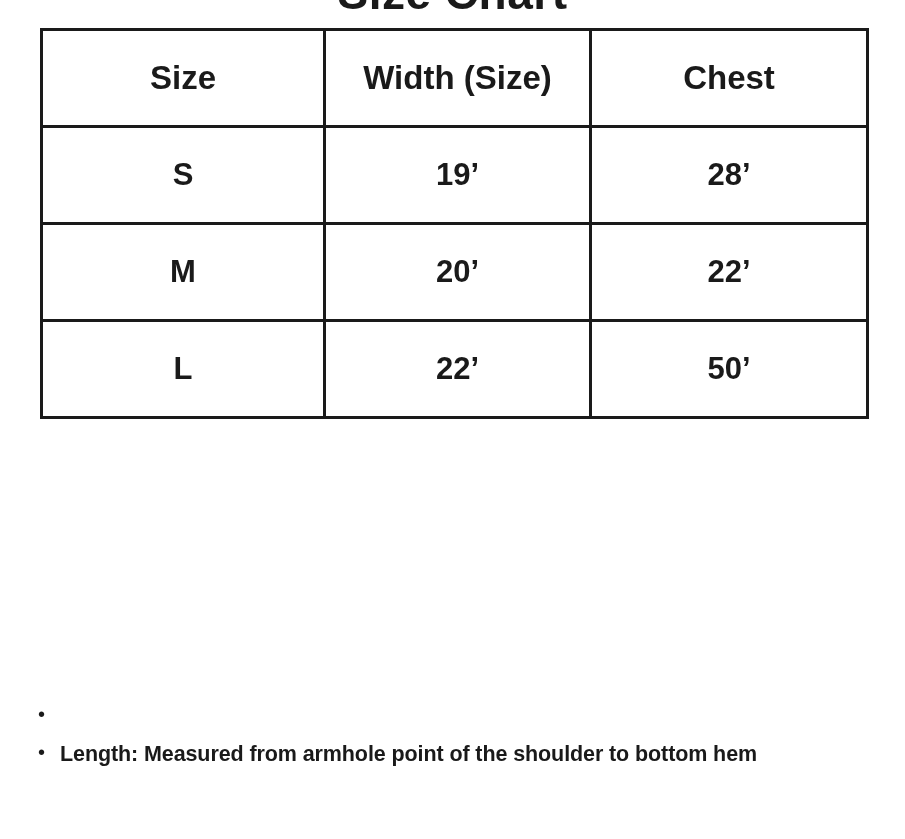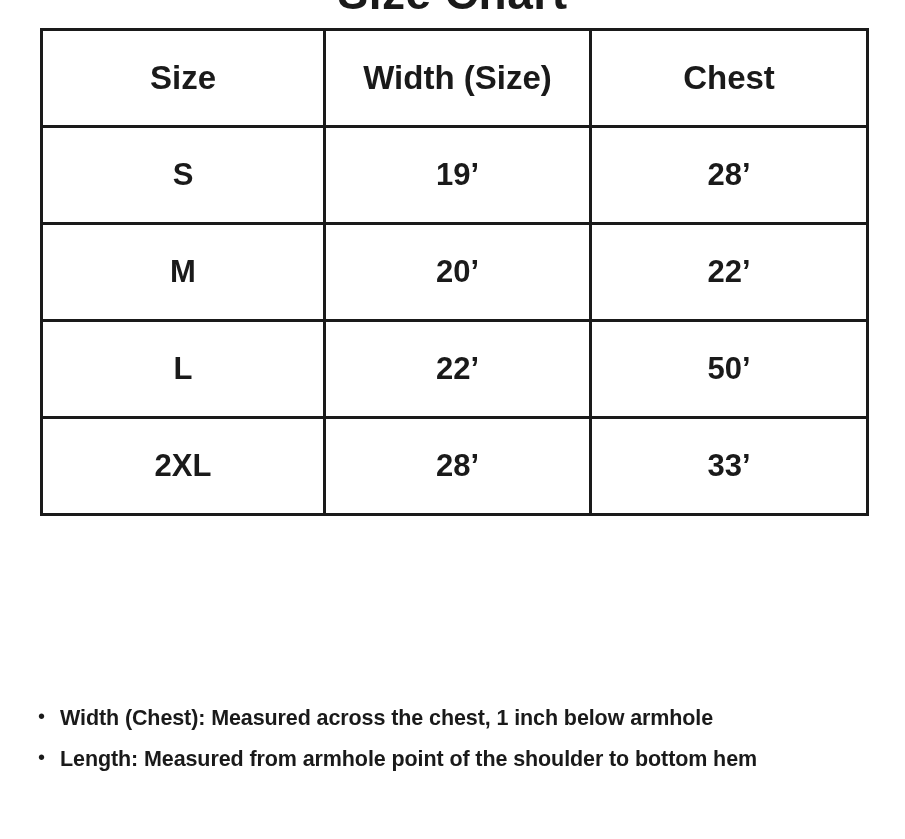--- a/index.html
+++ b/index.html
@@ -129,32 +129,26 @@
       <tr>
         <td>M</td>
         <td>20’</td>
         <td>22’</td>
       </tr>
       <tr>
         <td>L</td>
         <td>22’</td>
         <td>50’</td>
       </tr>
-      <tr>
-        <td>2XL</td>
-        <td>28’</td>
-        <td>33’</td>
-      </tr>
     </tbody>
   </table>
 
   <div class="notes">
     <div class="note-row">
       <span class="note-bullet">•</span>
-      <span class="note-text">Width (Chest): Measured across the chest, 1 inch below armhole</span>
     </div>
     <div class="note-row">
       <span class="note-bullet">•</span>
       <span class="note-text">Length: Measured from armhole point of the shoulder to bottom hem</span>
     </div>
   </div>
 
 </div>
 
 </body></html>

